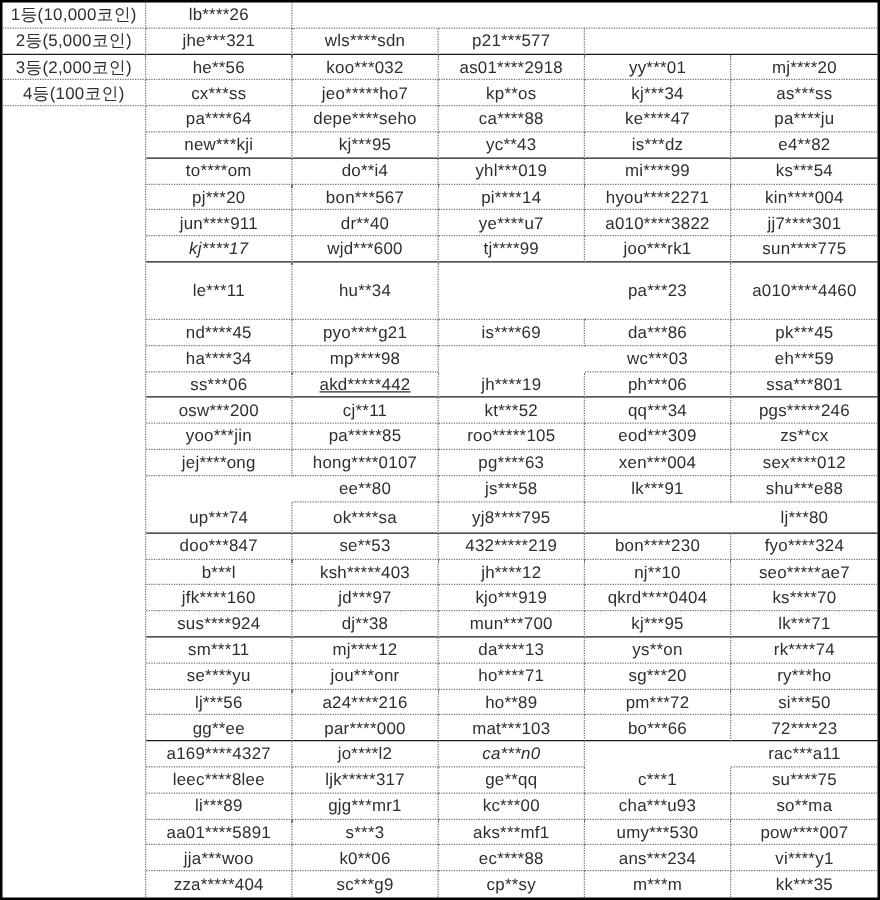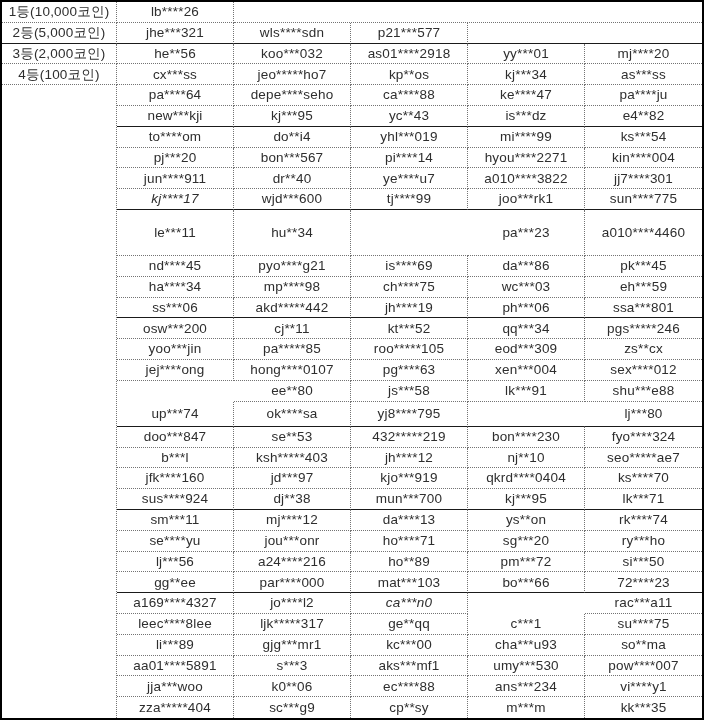--- a/index.html
+++ b/index.html
@@ -91,25 +91,24 @@
     <div class="cell" style="grid-area: 11 / 4; margin-top: 45px;">ps***45</div>
     <div class="cell" style="grid-area: 11 / 5;">pa***23</div>
     <div class="cell col-last" style="grid-area: 11 / 6;">a010****4460</div>
     <div class="cell" style="grid-area: 12 / 2;">nd****45</div>
     <div class="cell" style="grid-area: 12 / 3;">pyo****g21</div>
     <div class="cell" style="grid-area: 12 / 4;">is****69</div>
     <div class="cell" style="grid-area: 12 / 5;">da***86</div>
     <div class="cell col-last" style="grid-area: 12 / 6;">pk***45</div>
     <div class="cell" style="grid-area: 13 / 2;">ha****34</div>
     <div class="cell" style="grid-area: 13 / 3;">mp****98</div>
-    <div class="cell" style="grid-area: 13 / 4;">ch****75</div>
     <div class="cell" style="grid-area: 13 / 5;">wc***03</div>
     <div class="cell col-last" style="grid-area: 13 / 6;">eh***59</div>
     <div class="cell solid-b" style="grid-area: 14 / 2;">ss***06</div>
-    <div class="cell solid-b" style="grid-area: 14 / 3;">akd*****442</div>
+    <div class="cell solid-b" style="grid-area: 14 / 3; text-decoration: underline;">akd*****442</div>
     <div class="cell solid-b" style="grid-area: 14 / 4;">jh****19</div>
     <div class="cell solid-b" style="grid-area: 14 / 5;">ph***06</div>
     <div class="cell solid-b col-last" style="grid-area: 14 / 6;">ssa***801</div>
     <div class="cell" style="grid-area: 15 / 2;">osw***200</div>
     <div class="cell" style="grid-area: 15 / 3;">cj**11</div>
     <div class="cell" style="grid-area: 15 / 4;">kt***52</div>
     <div class="cell" style="grid-area: 15 / 5;">qq***34</div>
     <div class="cell col-last" style="grid-area: 15 / 6;">pgs*****246</div>
     <div class="cell" style="grid-area: 16 / 2;">yoo***jin</div>
     <div class="cell" style="grid-area: 16 / 3;">pa*****85</div>

